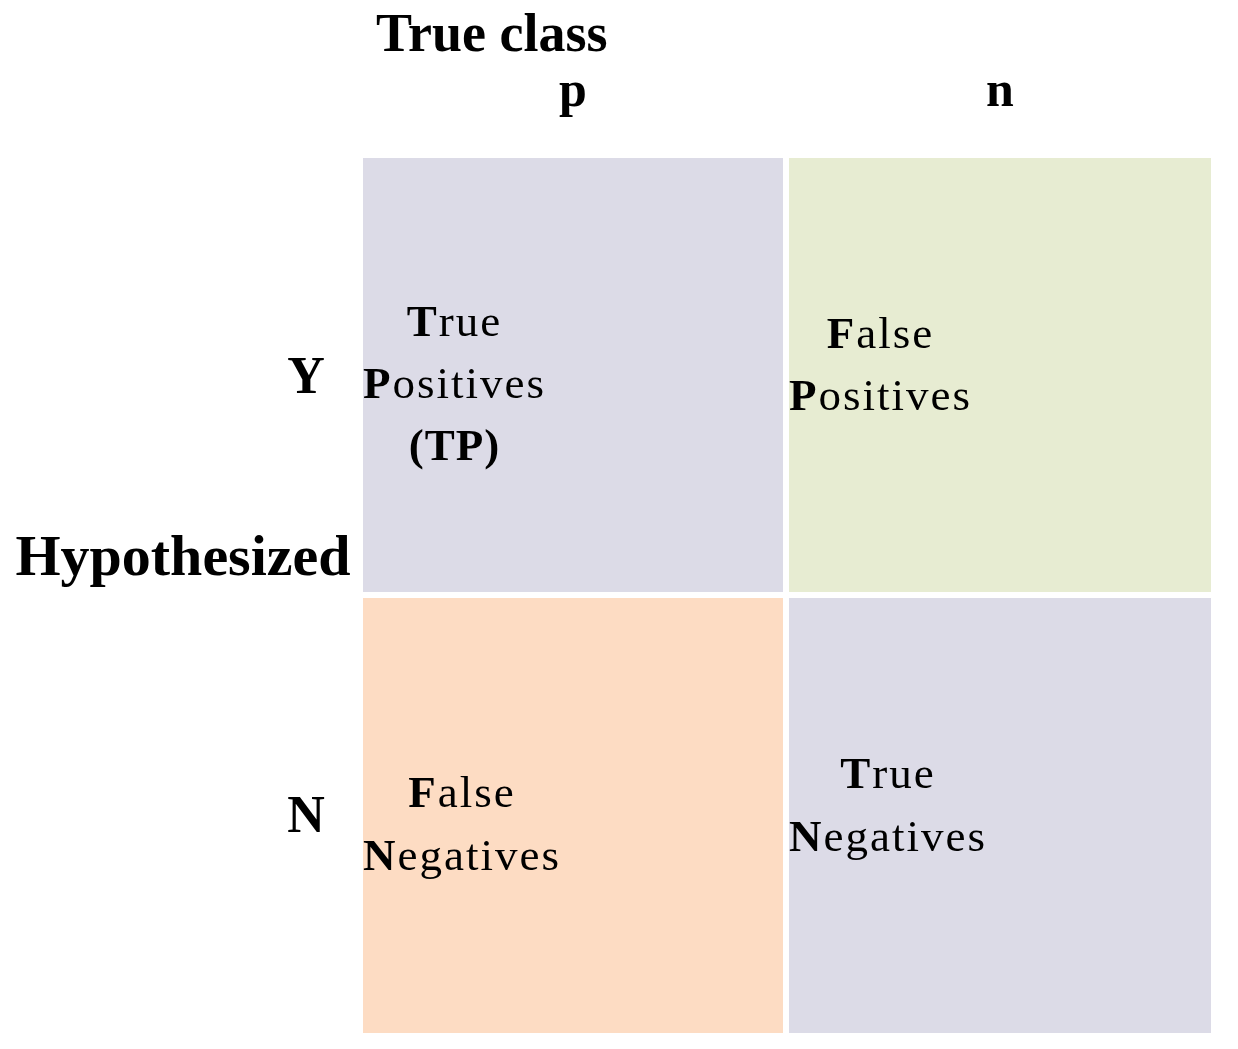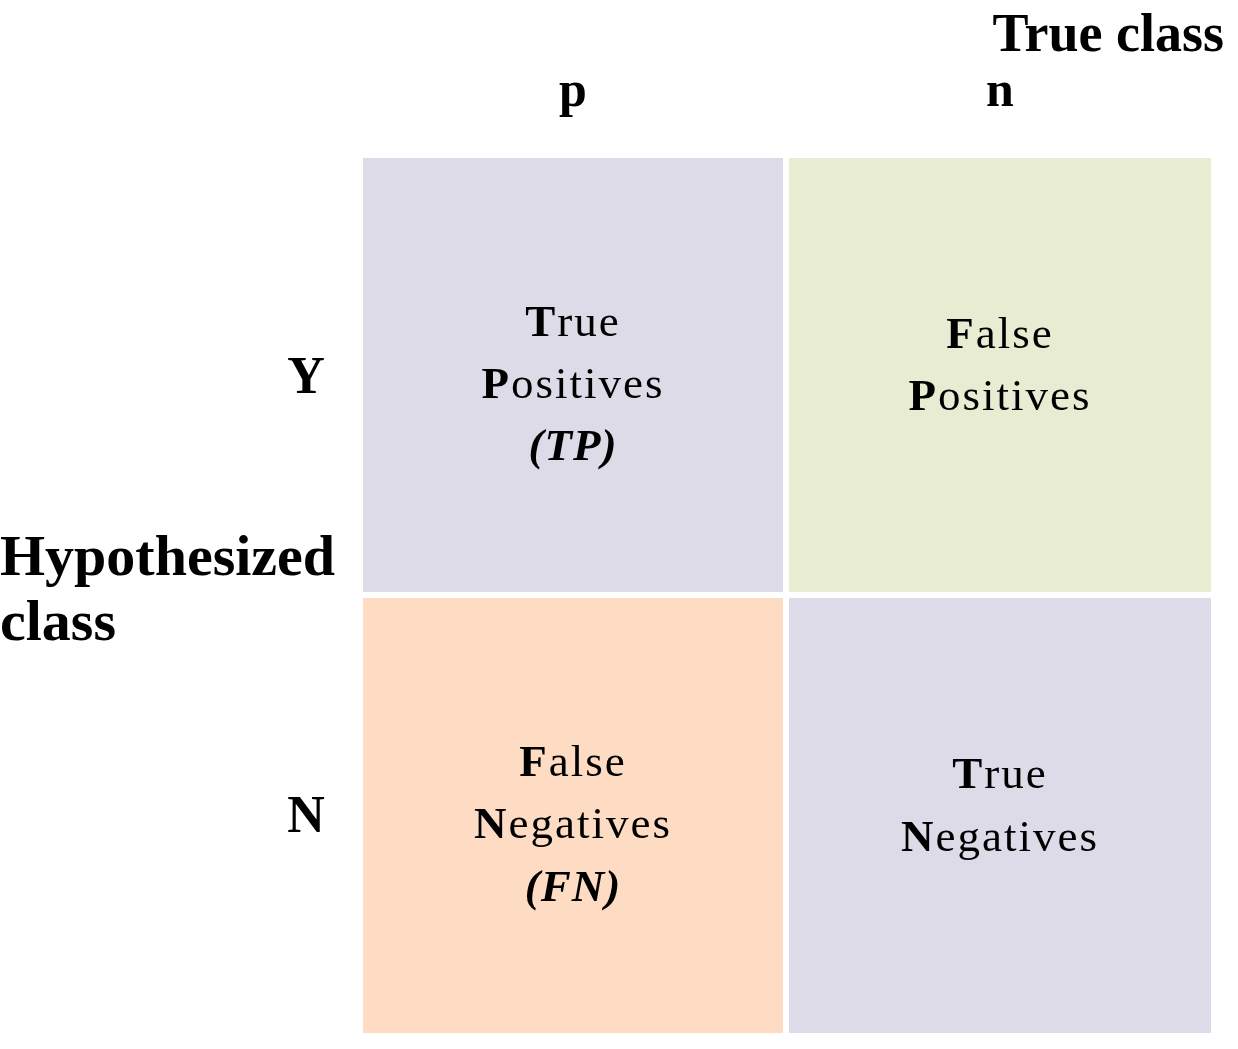--- a/index.html
+++ b/index.html
@@ -15,42 +15,42 @@
     color: #000000;
     overflow: hidden;
   }
 
   
   .true-class-title {
     position: absolute;
     left: 376px;
     top: 4px;
     width: 848px;
-    text-align: right;
+    text-align: left;
     font-size: 54px;
     font-weight: bold;
     line-height: 1.1;
   }
   .col-label {
     position: absolute;
     top: 62px;
     font-size: 50px;
     font-weight: bold;
     text-align: center;
     line-height: 1.1;
   }
   .col-label.col-p { left: 363px; width: 420px; }
   .col-label.col-n { left: 789px; width: 422px; }
 
   .row-axis-title {
     position: absolute;
     left: 0;
     top: 524px;
     width: 366px;
-    text-align: left;
+    text-align: center;
     font-size: 58px;
     font-weight: bold;
     line-height: 1.12;
   }
   .row-label {
     position: absolute;
     left: 246px;
     width: 120px;
     display: flex;
     align-items: center;
@@ -67,47 +67,45 @@
     left: 363px;
     top: 158px;
     display: grid;
     grid-template-columns: 420px 422px;
     grid-template-rows: 434px 435px;
     gap: 6px;
   }
   .cell {
     display: flex;
     align-items: center;
-    justify-content: center;
     text-align: center;
   }
   .cell-label {
     font-size: 45px;
     line-height: 1.38;
     letter-spacing: 2px;
   }
   .cell-label .initial { font-weight: bold; }
-  .cell-label .abbr { font-weight: bold; letter-spacing: 1px; font-style: italic; }
+  .cell-label .abbr { font-weight: bold; letter-spacing: 1px; }
   .shift-down { transform: translateY(8px); }
   .shift-up   { transform: translateY(-11px); }
 </style>
 </head>
 <body>
 
 <div>
 
   <div class="true-class-title">True class</div>
 
   <div class="col-label col-p">p</div>
 
   <div class="col-label col-n">n</div>
 
   <div class="row-axis-title">
     <div>Hypothesized</div>
-    <div>class</div>
   </div>
 
   <div class="row-label row-y">Y</div>
 
   <div class="row-label row-n">N</div>
 
   <div class="matrix-grid">
 
     <div class="cell" style="background-color: rgb(220, 219, 231);">
       <div class="cell-label shift-down">
@@ -121,21 +119,20 @@
       <div class="cell-label shift-up">
         <div class="line"><span class="initial">F</span><span>alse</span></div>
         <div class="line"><span class="initial">P</span><span>ositives</span></div>
       </div>
     </div>
 
     <div class="cell" style="background-color: rgb(253, 220, 195);">
       <div class="cell-label shift-down">
         <div class="line"><span class="initial">F</span><span>alse</span></div>
         <div class="line"><span class="initial">N</span><span>egatives</span></div>
-        <div class="line abbr">(FN)</div>
       </div>
     </div>
 
     <div class="cell" style="background-color: rgb(220, 219, 231);">
       <div class="cell-label shift-up">
         <div class="line"><span class="initial">T</span><span>rue</span></div>
         <div class="line"><span class="initial">N</span><span>egatives</span></div>
       </div>
     </div>
 

